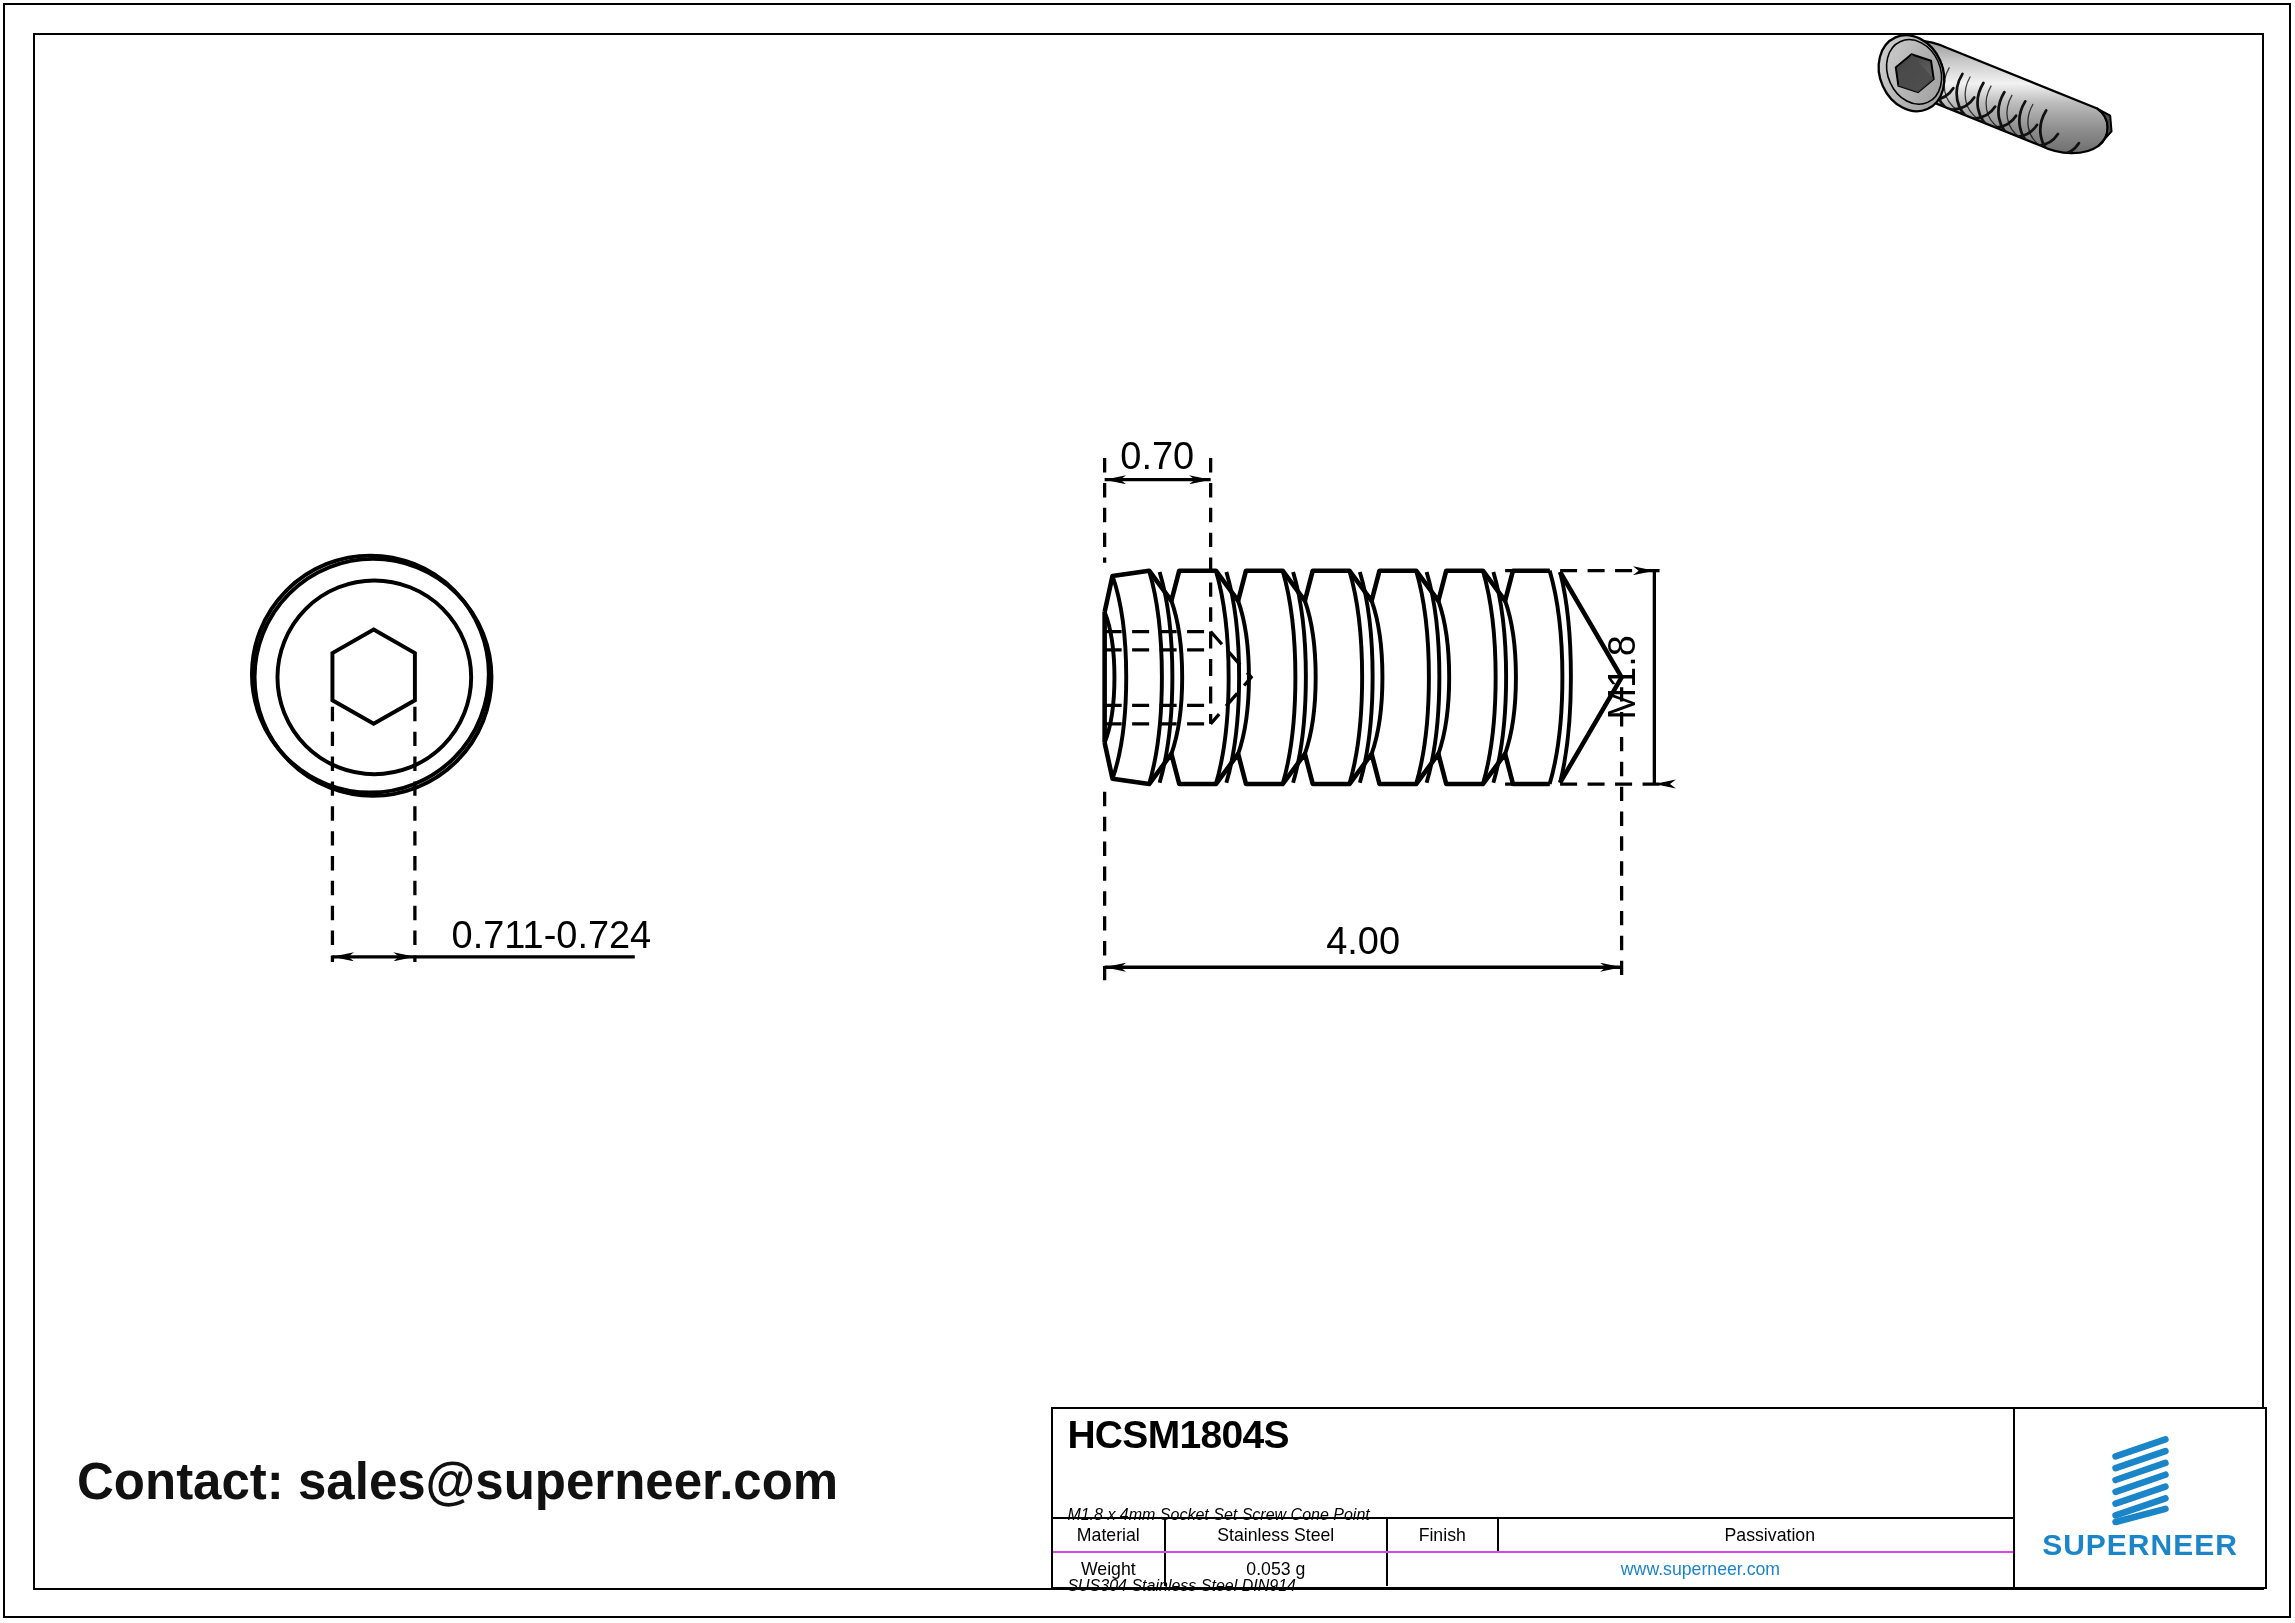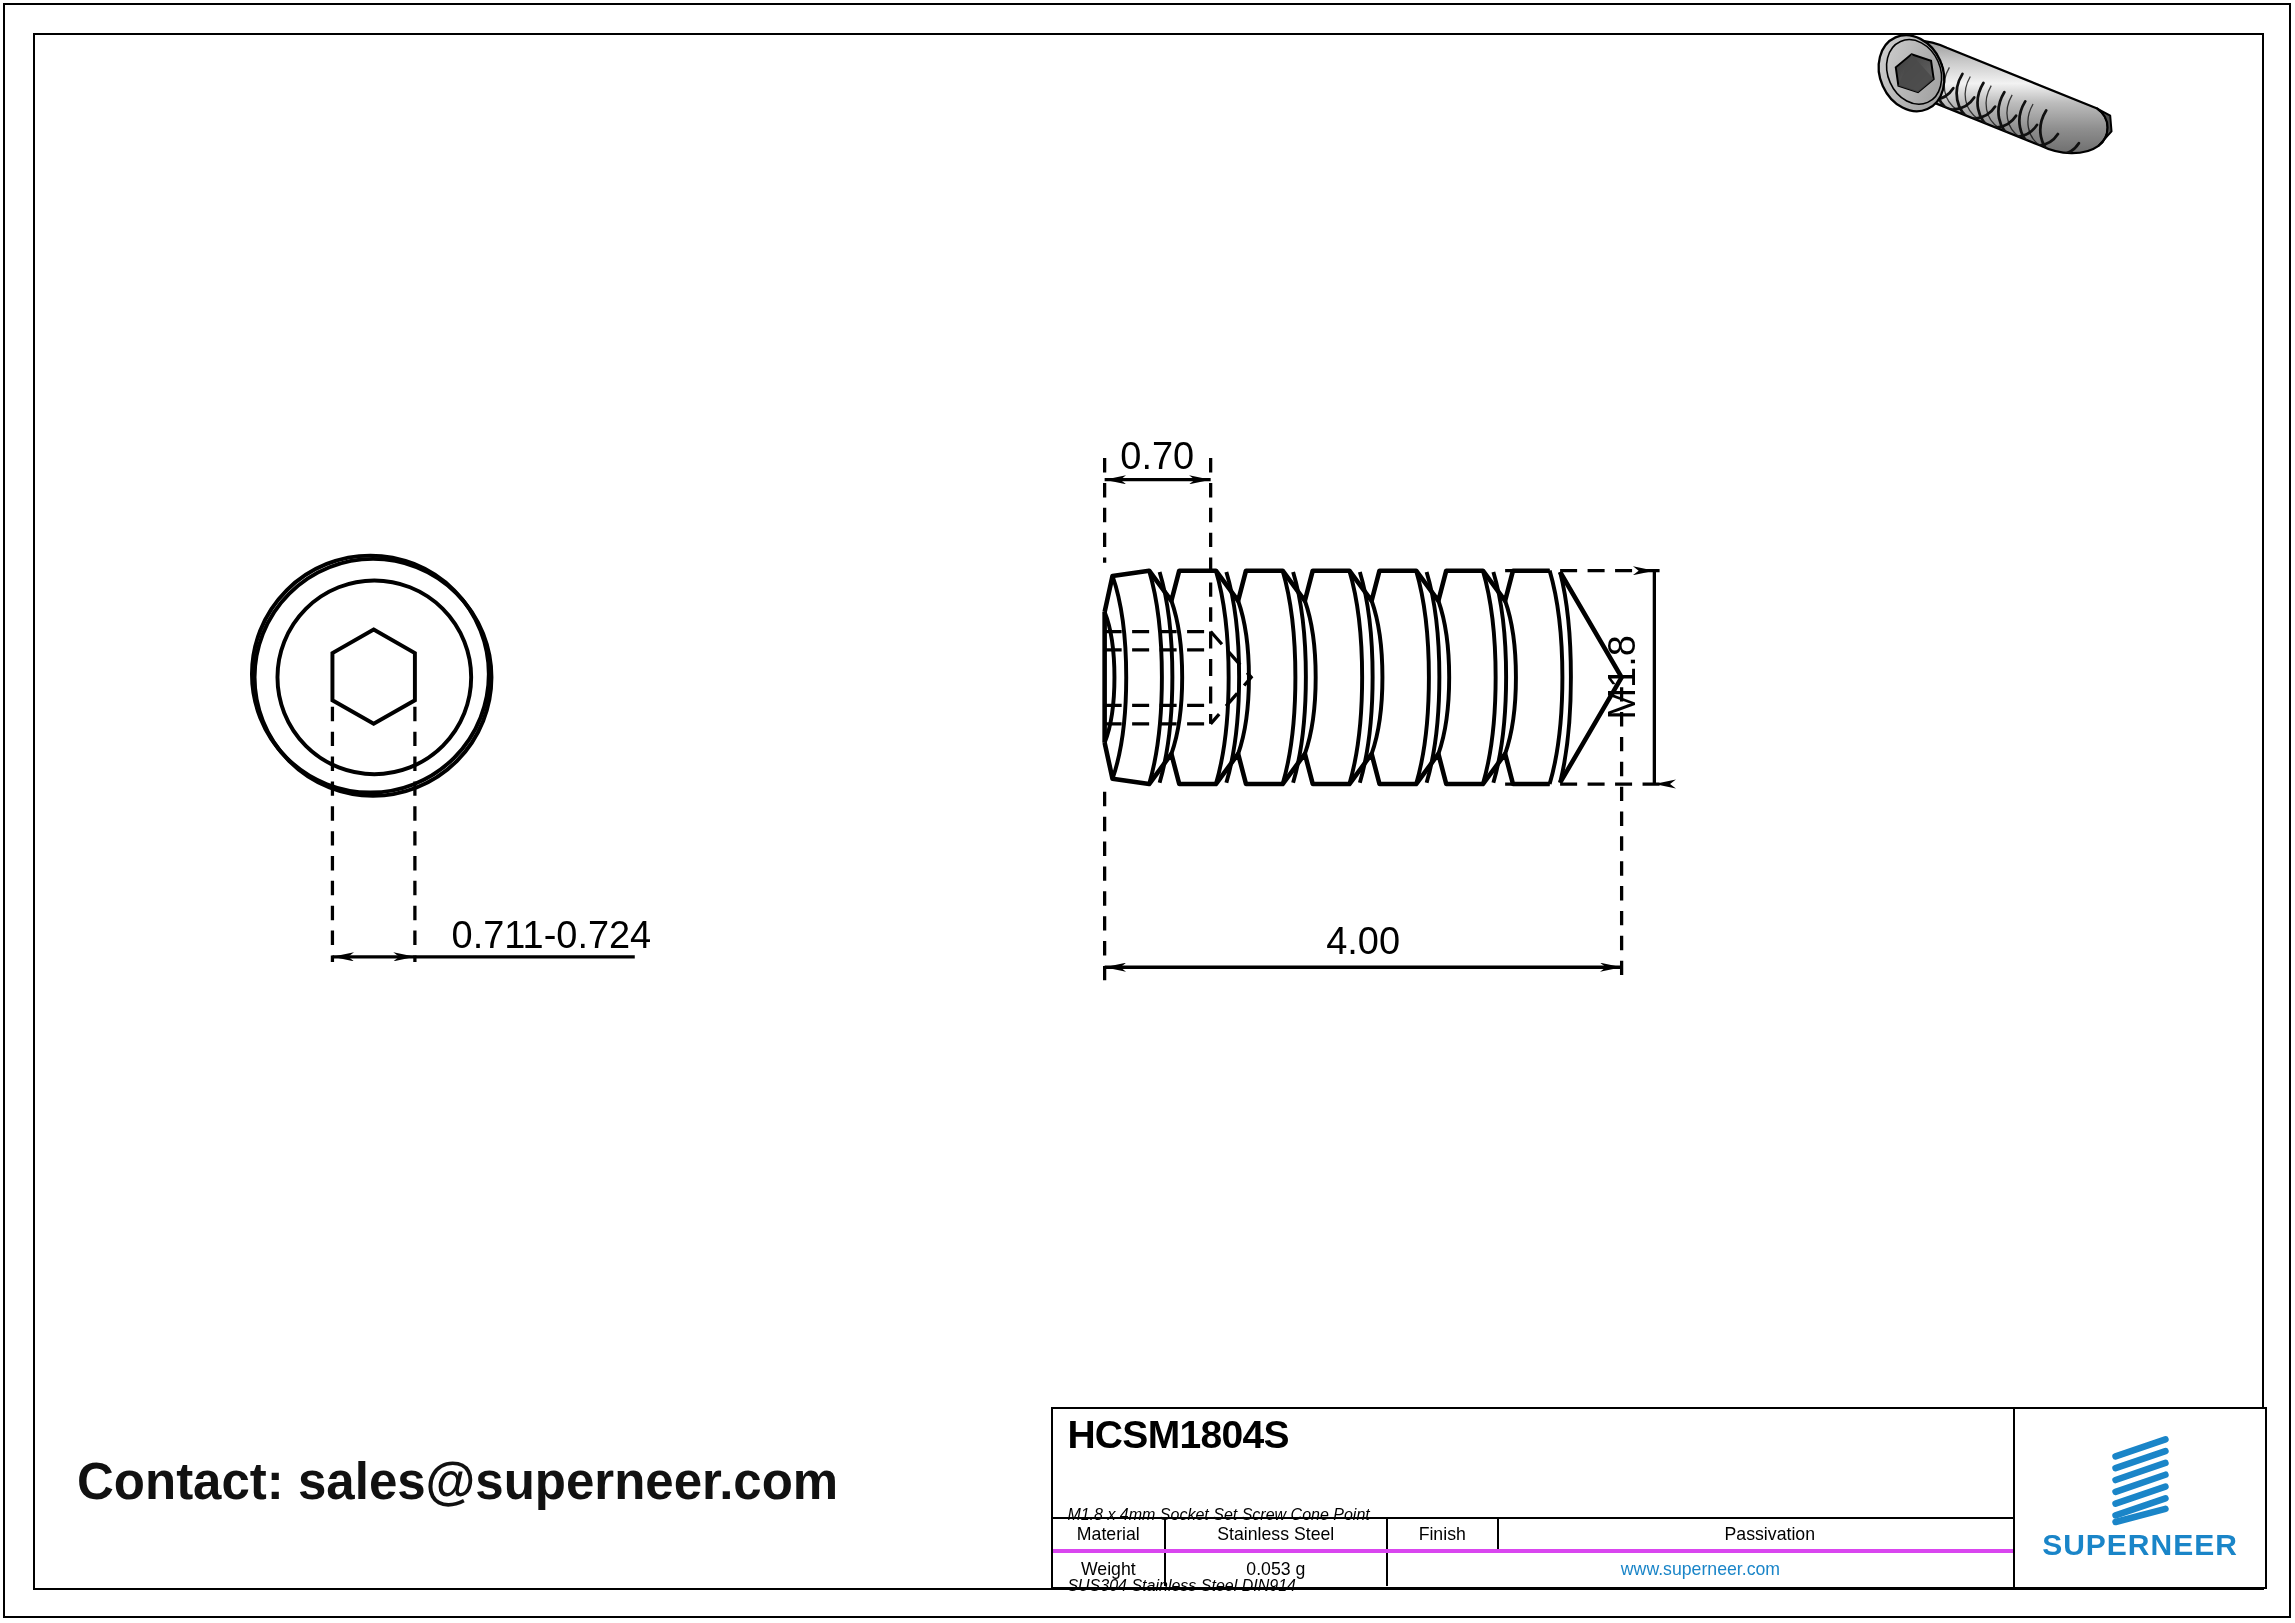--- a/index.html
+++ b/index.html
@@ -107,21 +107,21 @@
     line-height: 1.42;
     white-space: nowrap;
     font-style: italic;
   }
   .tb-row {
     display: flex;
     box-sizing: border-box;
   }
   #tb-row-1 {
     height: 34px;
-    border-bottom: 4px solid #d946ef;
+    border-bottom: 2px solid #d946ef;
   }
   #tb-row-2 {
     height: 33px;
   }
   .tb-cell {
     box-sizing: border-box;
     display: flex;
     align-items: center;
     justify-content: center;
     font-size: 17.7px;

